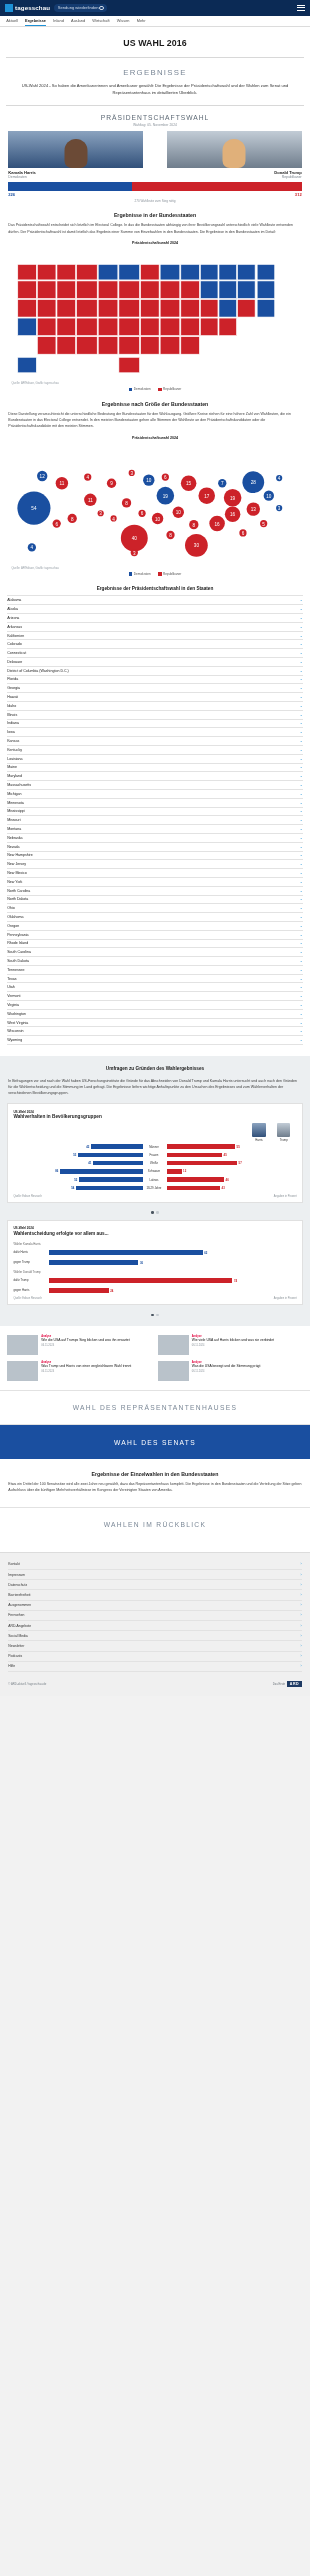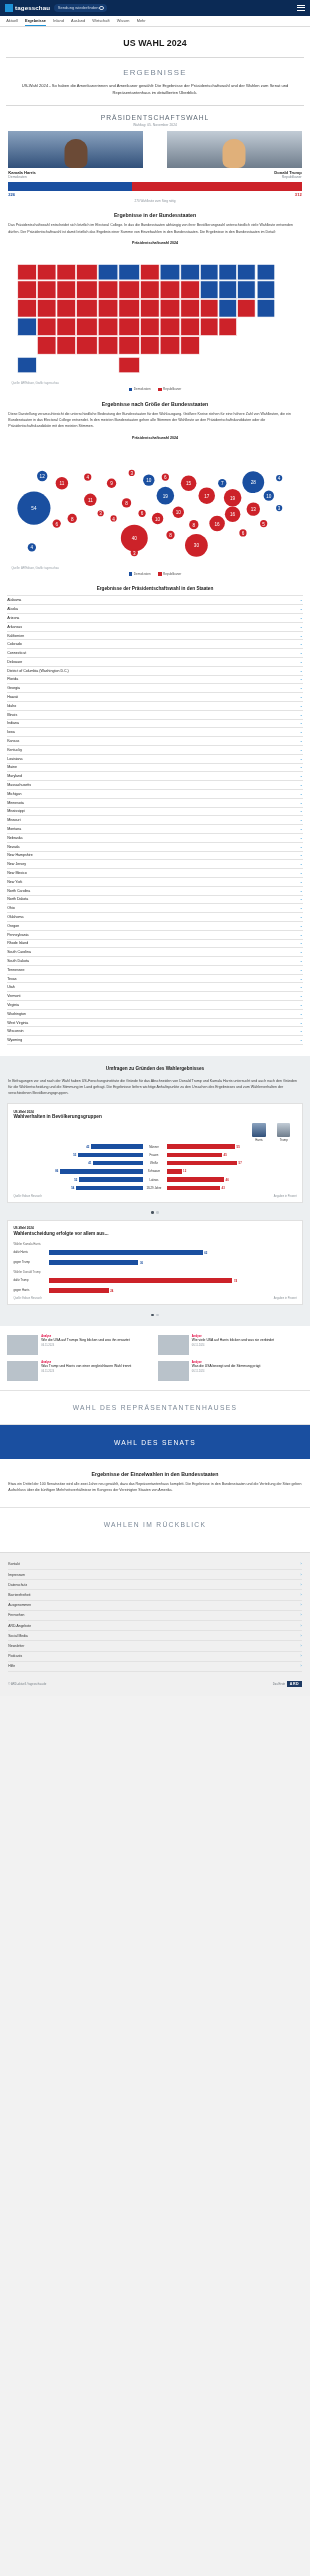--- a/index.html
+++ b/index.html
@@ -236,21 +236,21 @@
   <div class="navbar">
     <span class="item">Aktuell</span>
     <span class="item active">Ergebnisse</span>
     <span class="item">Inland</span>
     <span class="item">Ausland</span>
     <span class="item">Wirtschaft</span>
     <span class="item">Wissen</span>
     <span class="item">Mehr</span>
   </div>
 
-  <div class="page-title">US WAHL 2024</div>
+  <div class="page-title">US WAHL 2016</div>
   <hr class="sep">
 
   <div class="section-head">ERGEBNISSE</div>
   <div class="lead">US-Wahl 2024 - So haben die Amerikanerinnen und Amerikaner gewählt: Die Ergebnisse der Präsidentschaftswahl und der Wahlen zum Senat und Repräsentantenhaus im detaillierten Überblick.</div>
   <hr class="sep">
 
   <div class="pres-block">
     <div class="pres-title">PRÄSIDENTSCHAFTSWAHL</div>
     <div class="pres-sub">Wahltag: 05. November 2024</div>
 

